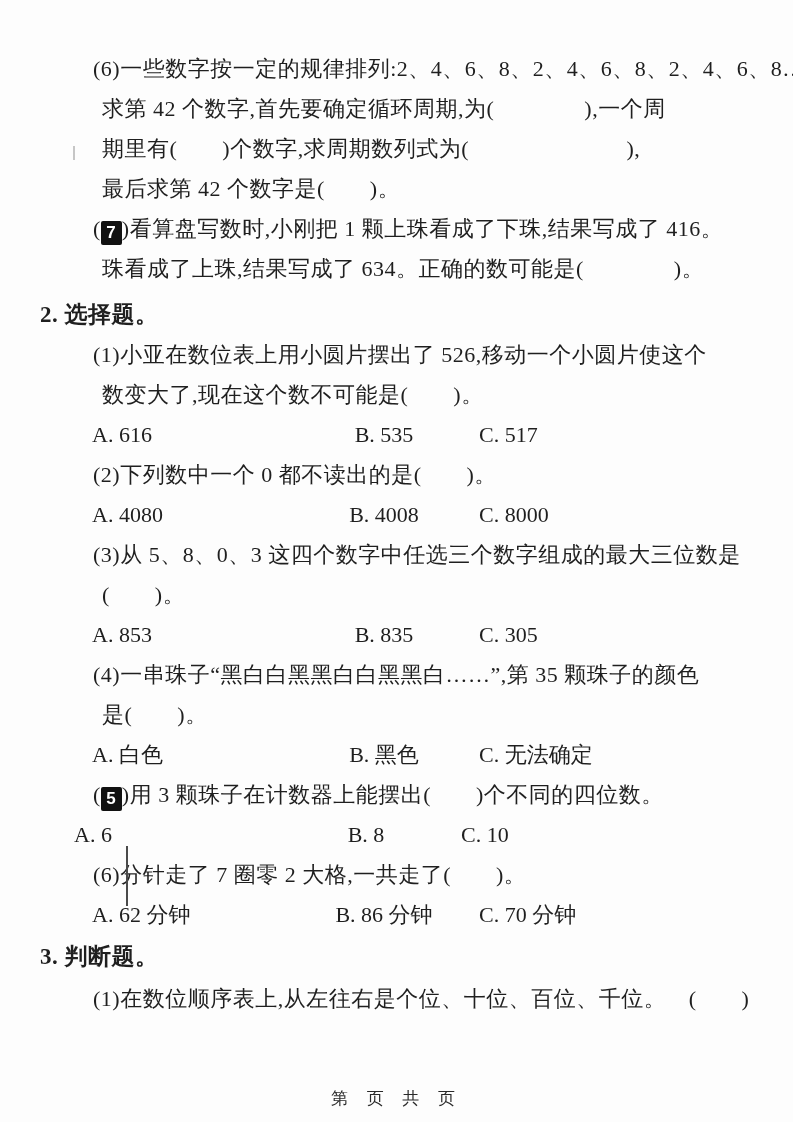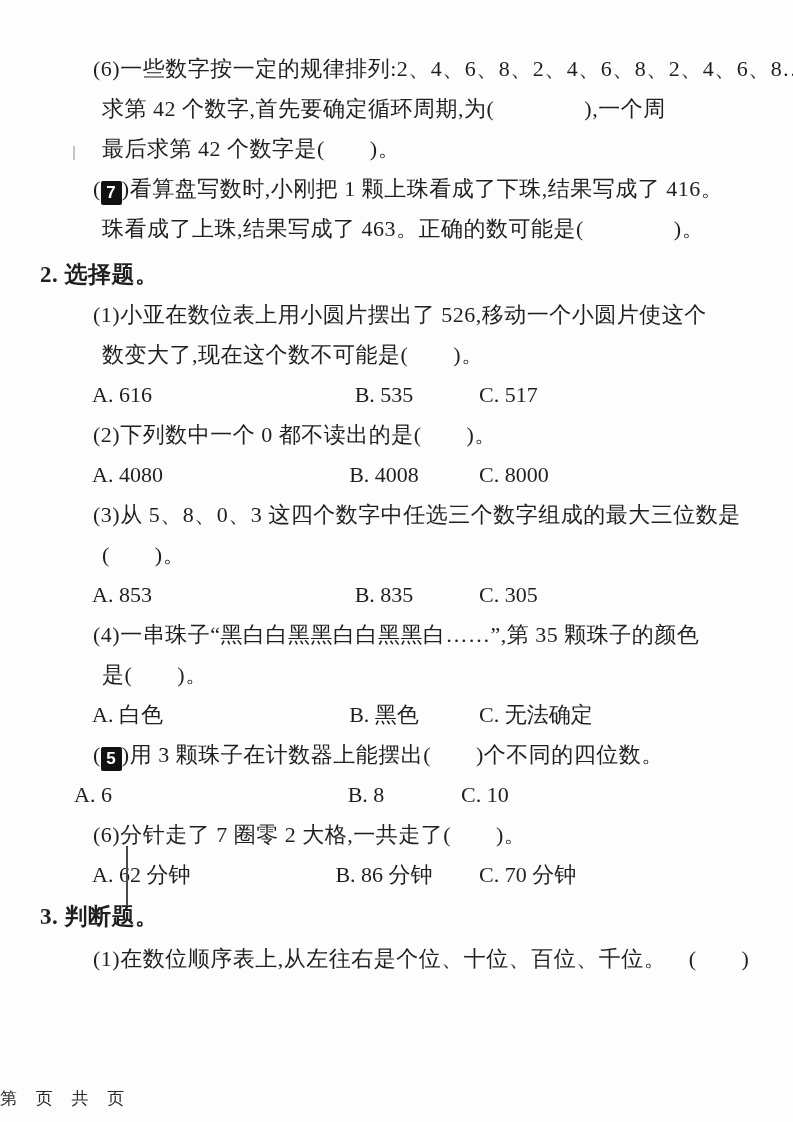--- a/index.html
+++ b/index.html
@@ -60,21 +60,21 @@
     font-size:17px;
     text-align:center;
     border-radius:2px;
     vertical-align:-2px;
     font-family:"Liberation Sans","DejaVu Sans",sans-serif;
   }
   .footer{
     position:absolute;
     left:0;right:0;
     bottom:12px;
-    text-align:left;
+    text-align:center;
     font-size:17px;
     letter-spacing:7px;
     color:#2a2a2a;
     font-family:"Liberation Sans","DejaVu Sans",sans-serif;
   }
   .artifact-vline{
     position:absolute;
     left:126px;top:846px;
     width:2px;height:60px;
     background:#4a4a4a;
@@ -87,26 +87,27 @@
   }
 </style>
 </head>
 <body>
 
 <div class="page">
 
   <section>
     <div class="line q-first">(6)一些数字按一定的规律排列:2、4、6、8、2、4、6、8、2、4、6、8……</div>
     <div class="line">求第 42 个数字,首先要确定循环周期,为(　　　　),一个周</div>
+    <div class="line">期里有(　　)个数字,求周期数列式为(　　　　　　　),</div>
     <div class="line">最后求第 42 个数字是(　　)。</div>
   </section>
 
   <section>
     <div class="line q-first"><span>(</span><span class="numbox">7</span><span>)看算盘写数时,小刚把 1 颗上珠看成了下珠,结果写成了 416。</span></div>
-    <div class="line">珠看成了上珠,结果写成了 463。正确的数可能是(　　　　)。</div>
+    <div class="line">珠看成了上珠,结果写成了 634。正确的数可能是(　　　　)。</div>
   </section>
 
   <h2 class="heading h2">2. 选择题。</h2>
 
   <section>
     <div class="line q-first">(1)小亚在数位表上用小圆片摆出了 526,移动一个小圆片使这个</div>
     <div class="line">数变大了,现在这个数不可能是(　　)。</div>
     <div class="options">
       <span class="opt-a">A. 616</span>
       <span class="opt-b">B. 535</span>

